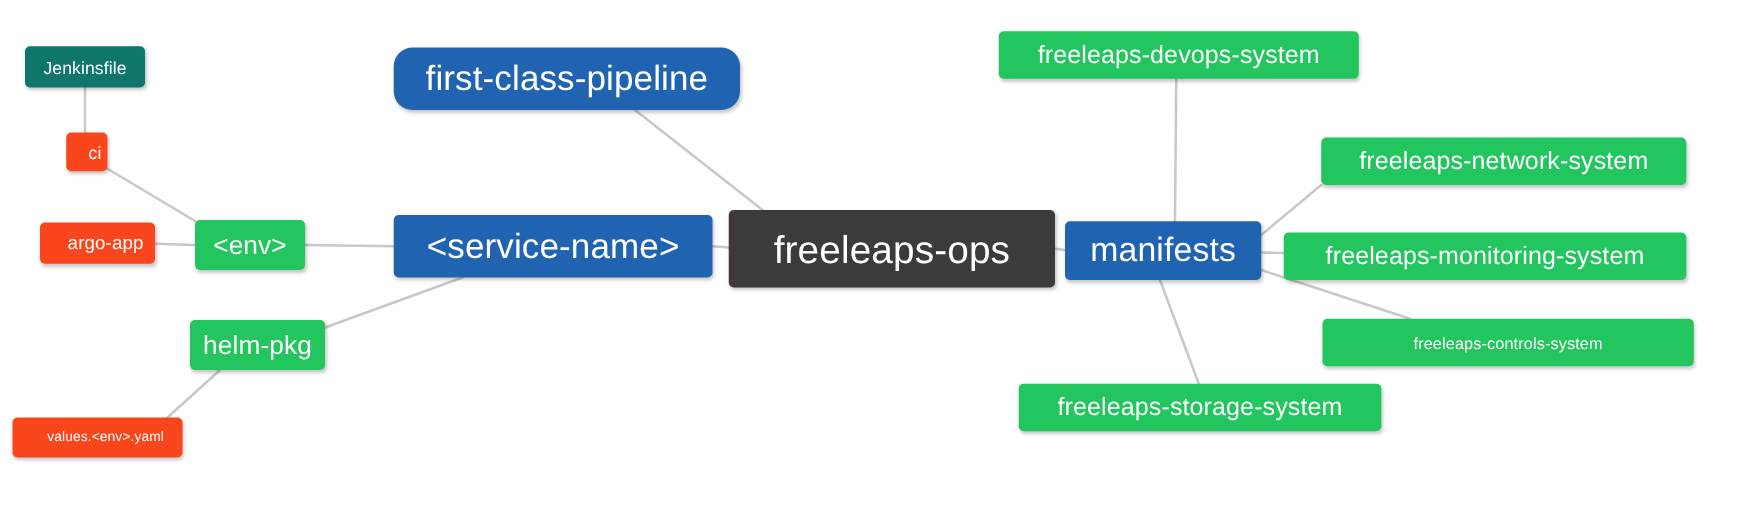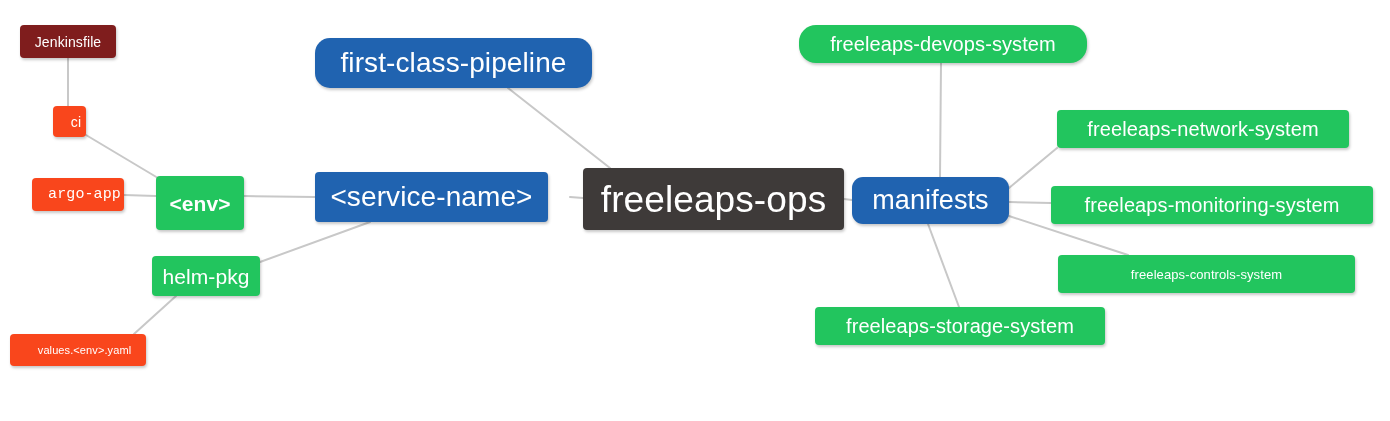--- a/index.html
+++ b/index.html
@@ -35,21 +35,21 @@
     color: #ffffff;
     border-radius: 4px;
     white-space: nowrap;
     line-height: 1;
     box-shadow: 1px 2px 3px rgba(0,0,0,0.22);
     letter-spacing: 0.1px;
   }
   .n-root   { background: #3e3a39; }
   .n-blue   { background: #2063b0; }
   .n-green  { background: #22c55e; }
-  .n-orange { background: #7f1d1d; }
+  .n-orange { background: #0f766e; margin-top: 12px; }
   .n-red    { background: #f9461c; padding-left: 13px; }
 </style>
 </head>
 <body>
 
 <div id="canvas">
   <svg id="edges" viewBox="0 0 1390 421">
       <line x1="68" y1="58" x2="68" y2="106" stroke="#c8c8c8" stroke-width="2" stroke-linecap="round"></line>
       <line x1="86" y1="135" x2="158" y2="178" stroke="#c8c8c8" stroke-width="2" stroke-linecap="round"></line>
       <line x1="124" y1="195" x2="156" y2="196" stroke="#c8c8c8" stroke-width="2" stroke-linecap="round"></line>
@@ -61,27 +61,27 @@
       <line x1="844" y1="199" x2="852" y2="200" stroke="#c8c8c8" stroke-width="2" stroke-linecap="round"></line>
       <line x1="940" y1="177" x2="941" y2="63" stroke="#c8c8c8" stroke-width="2" stroke-linecap="round"></line>
       <line x1="1009" y1="188" x2="1057" y2="148" stroke="#c8c8c8" stroke-width="2" stroke-linecap="round"></line>
       <line x1="1009" y1="202" x2="1051" y2="203" stroke="#c8c8c8" stroke-width="2" stroke-linecap="round"></line>
       <line x1="1009" y1="216" x2="1128" y2="255" stroke="#c8c8c8" stroke-width="2" stroke-linecap="round"></line>
       <line x1="928" y1="224" x2="959" y2="307" stroke="#c8c8c8" stroke-width="2" stroke-linecap="round"></line>
     </svg>
   <div id="node-layer">
       <div class="node n-orange" style="left: 20px; top: 25px; width: 96px; height: 33px; font-size: 14px;">Jenkinsfile</div>
       <div class="node n-red" style="left: 53px; top: 106px; width: 33px; height: 31px; font-size: 14px;">ci</div>
-      <div class="node n-red" style="left: 32px; top: 178px; width: 92px; height: 33px; font-size: 15px; font-family: Liberation Mono, monospace;">argo-app</div>
-      <div class="node n-green" style="left: 156px; top: 176px; width: 88px; height: 54px; font-size: 21px; font-weight: bold;">&lt;env&gt;</div>
+      <div class="node n-red" style="left: 32px; top: 178px; width: 92px; height: 33px; font-size: 15px;">argo-app</div>
+      <div class="node n-green" style="left: 156px; top: 176px; width: 88px; height: 40px; font-size: 21px;">&lt;env&gt;</div>
       <div class="node n-red" style="left: 10px; top: 334px; width: 136px; height: 32px; font-size: 11px;">values.&lt;env&gt;.yaml</div>
       <div class="node n-green" style="left: 152px; top: 256px; width: 108px; height: 40px; font-size: 21px; text-align: right;">helm-pkg</div>
       <div class="node n-blue" style="left: 315px; top: 38px; width: 277px; height: 50px; font-size: 28px; border-radius: 15px;">first-class-pipeline</div>
-      <div class="node n-blue" style="left: 315px; top: 172px; width: 233px; height: 50px; font-size: 28px;">&lt;service-name&gt;</div>
-      <div class="node n-root" style="left: 583px; top: 168px; width: 261px; height: 62px; font-size: 37px;">freeleaps-ops</div>
-      <div class="node n-blue" style="left: 852px; top: 177px; width: 157px; height: 47px; font-size: 27px; border-radius: 11px;">manifests</div>
-      <div class="node n-green" style="left: 799px; top: 25px; width: 288px; height: 38px; font-size: 20px; border-radius: 17px;">freeleaps-devops-system</div>
+      <div class="node n-blue" style="left: 315px; top: 172px; width: 255px; height: 50px; font-size: 28px;">&lt;service-name&gt;</div>
+      <div class="node n-root" style="left: 583px; top: 168px; width: 261px; height: 62px; font-size: 31px;">freeleaps-ops</div>
+      <div class="node n-blue" style="left: 852px; top: 177px; width: 157px; height: 47px; font-size: 27px;">manifests</div>
+      <div class="node n-green" style="left: 799px; top: 25px; width: 288px; height: 38px; font-size: 20px;">freeleaps-devops-system</div>
       <div class="node n-green" style="left: 1057px; top: 110px; width: 292px; height: 38px; font-size: 20px;">freeleaps-network-system</div>
-      <div class="node n-green" style="left: 1051px; top: 186px; width: 322px; height: 38px; font-size: 20px;">freeleaps-monitoring-system</div>
+      <div class="node n-green" style="left: 1027px; top: 186px; width: 322px; height: 38px; font-size: 20px;">freeleaps-monitoring-system</div>
       <div class="node n-green" style="left: 1058px; top: 255px; width: 297px; height: 38px; font-size: 13px;">freeleaps-controls-system</div>
       <div class="node n-green" style="left: 815px; top: 307px; width: 290px; height: 38px; font-size: 20px;">freeleaps-storage-system</div>
     </div>
 </div>
 
 </body></html>

